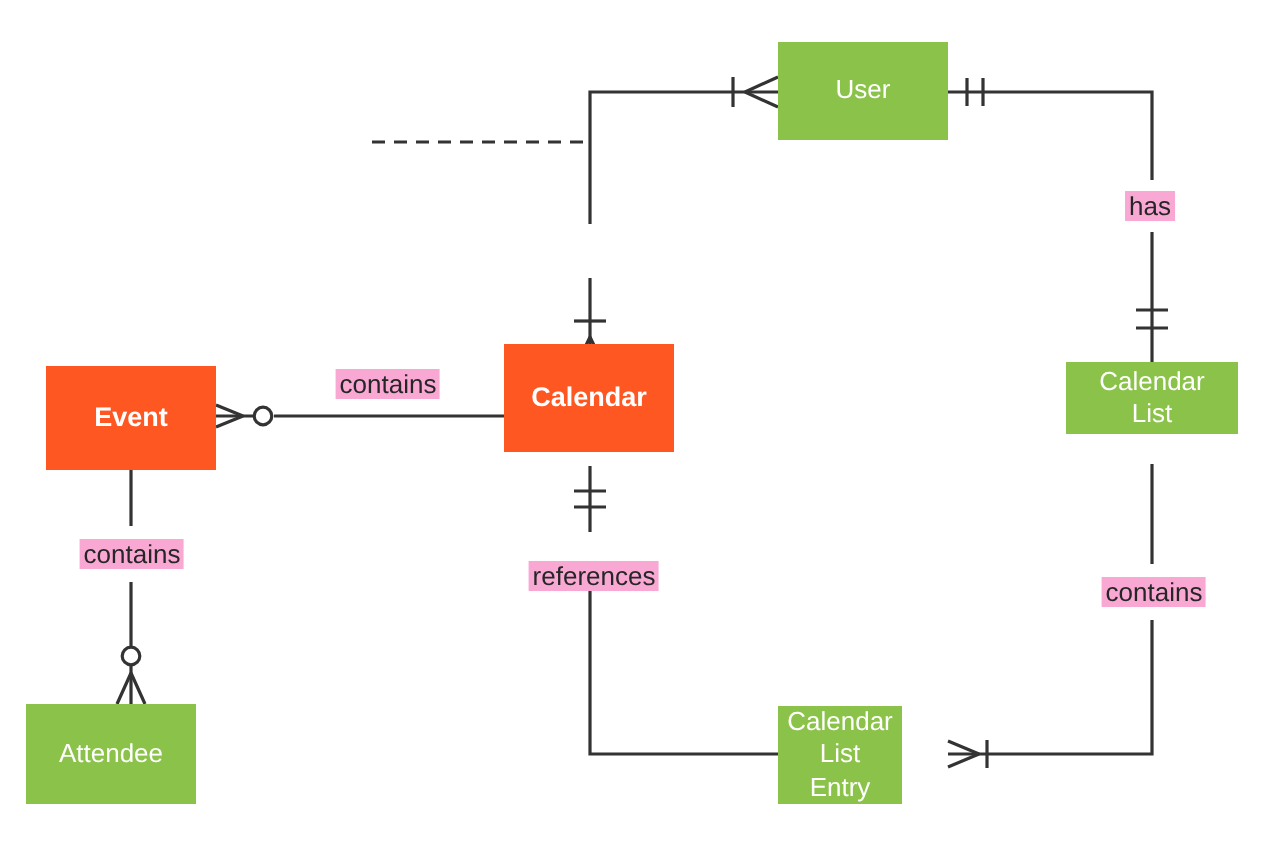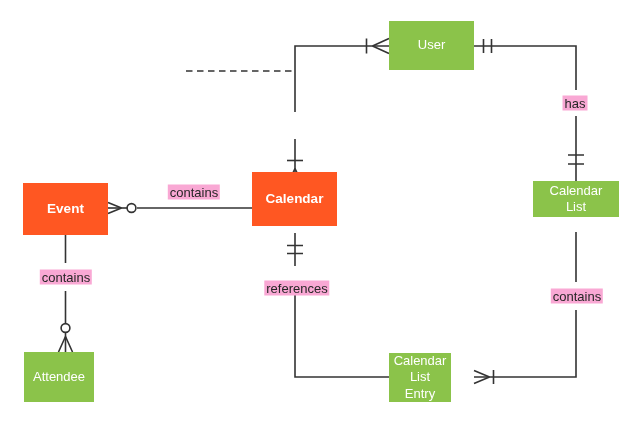--- a/index.html
+++ b/index.html
@@ -142,21 +142,21 @@
   </div>
 
   <div class="entity secondary" style="left:533px; top:181px; width:86px; height:36px">
     <span>Calendar List</span>
   </div>
 
   <div class="entity secondary" style="left:389px; top:353px; width:62px; height:49px">
     <span>Calendar List Entry</span>
   </div>
 
-  <div class="entity secondary" style="left:24px; top:352px; width:70px; height:50px">
+  <div class="entity secondary" style="left:13px; top:352px; width:85px; height:50px">
     <span>Attendee</span>
   </div>
 
   <div class="edge-label" style="left:194px; top:192px">contains</div>
 
 
   <div class="edge-label" style="left:575px; top:103px">has</div>
 
   <div class="edge-label" style="left:577px; top:296px">contains</div>
 

